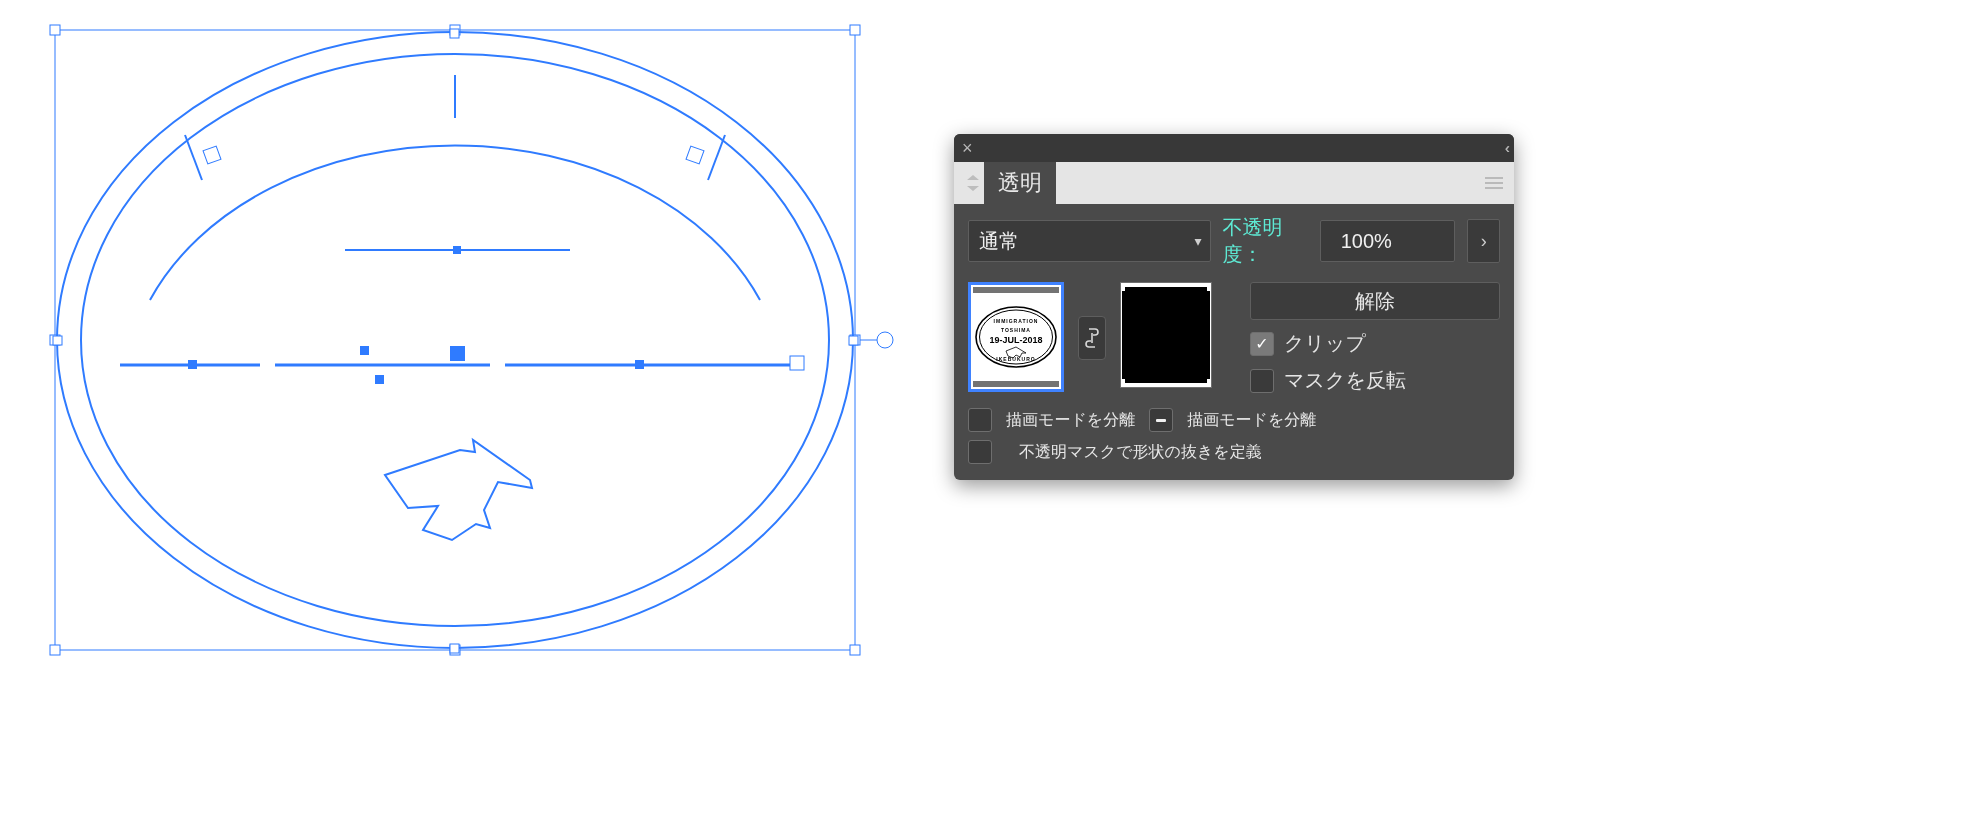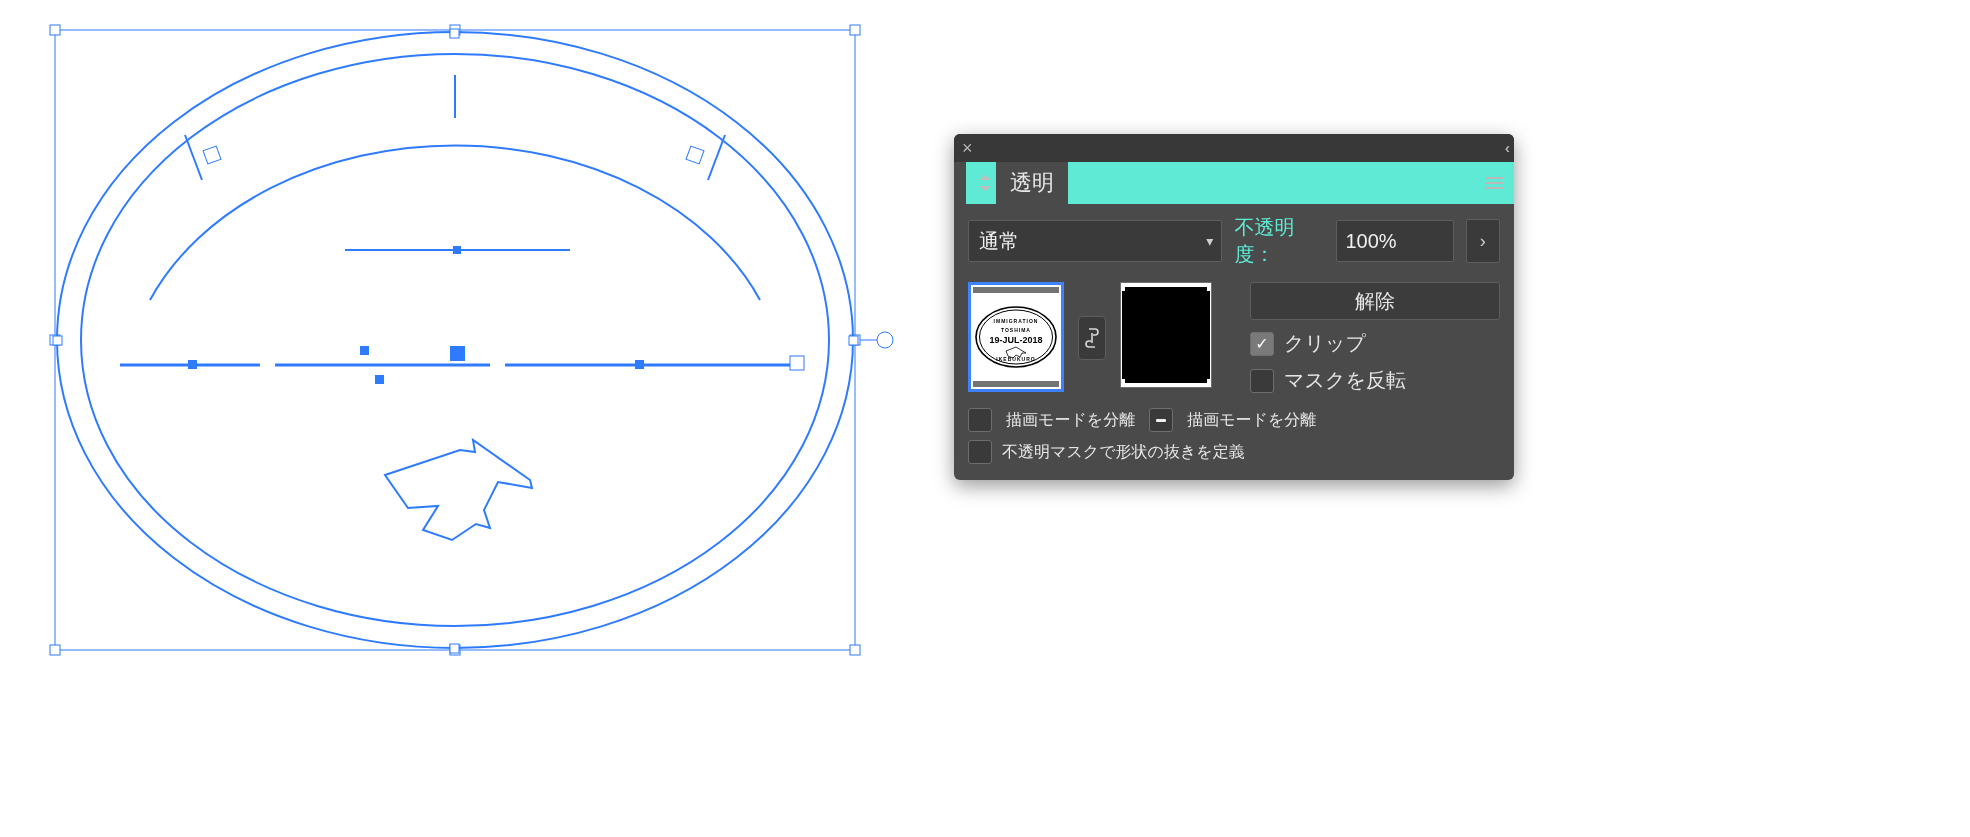--- a/index.html
+++ b/index.html
@@ -48,25 +48,24 @@
     cursor: default;
   }
   .panel-topbar .collapse {
     margin-left: auto;
     color: #b8b8b8;
     font-size: 14px;
     letter-spacing: -4px;
   }
   .panel-tabbar {
     height: 42px;
-    background: #5eead4;
+    background: #e5e5e5;
     display: flex;
     align-items: stretch;
     padding-left: 6px;
-    margin-left: 12px;
   }
   .tab-expand {
     display:flex;
     align-items:center;
     color:#c9c9c9;
     font-size:16px;
     padding: 0 4px 0 6px;
   }
   .panel-tab {
     display: flex;
@@ -124,21 +123,21 @@
     color: #5eead4;
     font-size: 20px;
   }
   .opacity-val {
     background: #3a3a3a;
     border: 1px solid #5e5e5e;
     height: 40px;
     width: 110px;
     display:flex;
     align-items:center;
-    padding:0 8px;
+    padding:0 20px;
     font-size:20px;
     color:#f0f0f0;
     border-radius:2px;
   }
   .opacity-pick {
     background:#3a3a3a;
     border:1px solid #5e5e5e;
     height:42px;
     width:36px;
     display:flex;
@@ -228,21 +227,21 @@
     margin-top: 14px;
     display:flex;
     align-items:center;
     gap: 14px;
     flex-wrap: wrap;
   }
   .row4 {
     margin-top: 8px;
     display:flex;
     align-items:center;
-    gap:10px;
+    gap:27px;
   }
 
   
   .stamp-date { font: 700 9px Arial; fill:#000; }
   .stamp-sm { font: 700 5px Arial; fill:#000; letter-spacing:1px;}
 </style>
 </head>
 <body>
 
 <div class="canvas">

